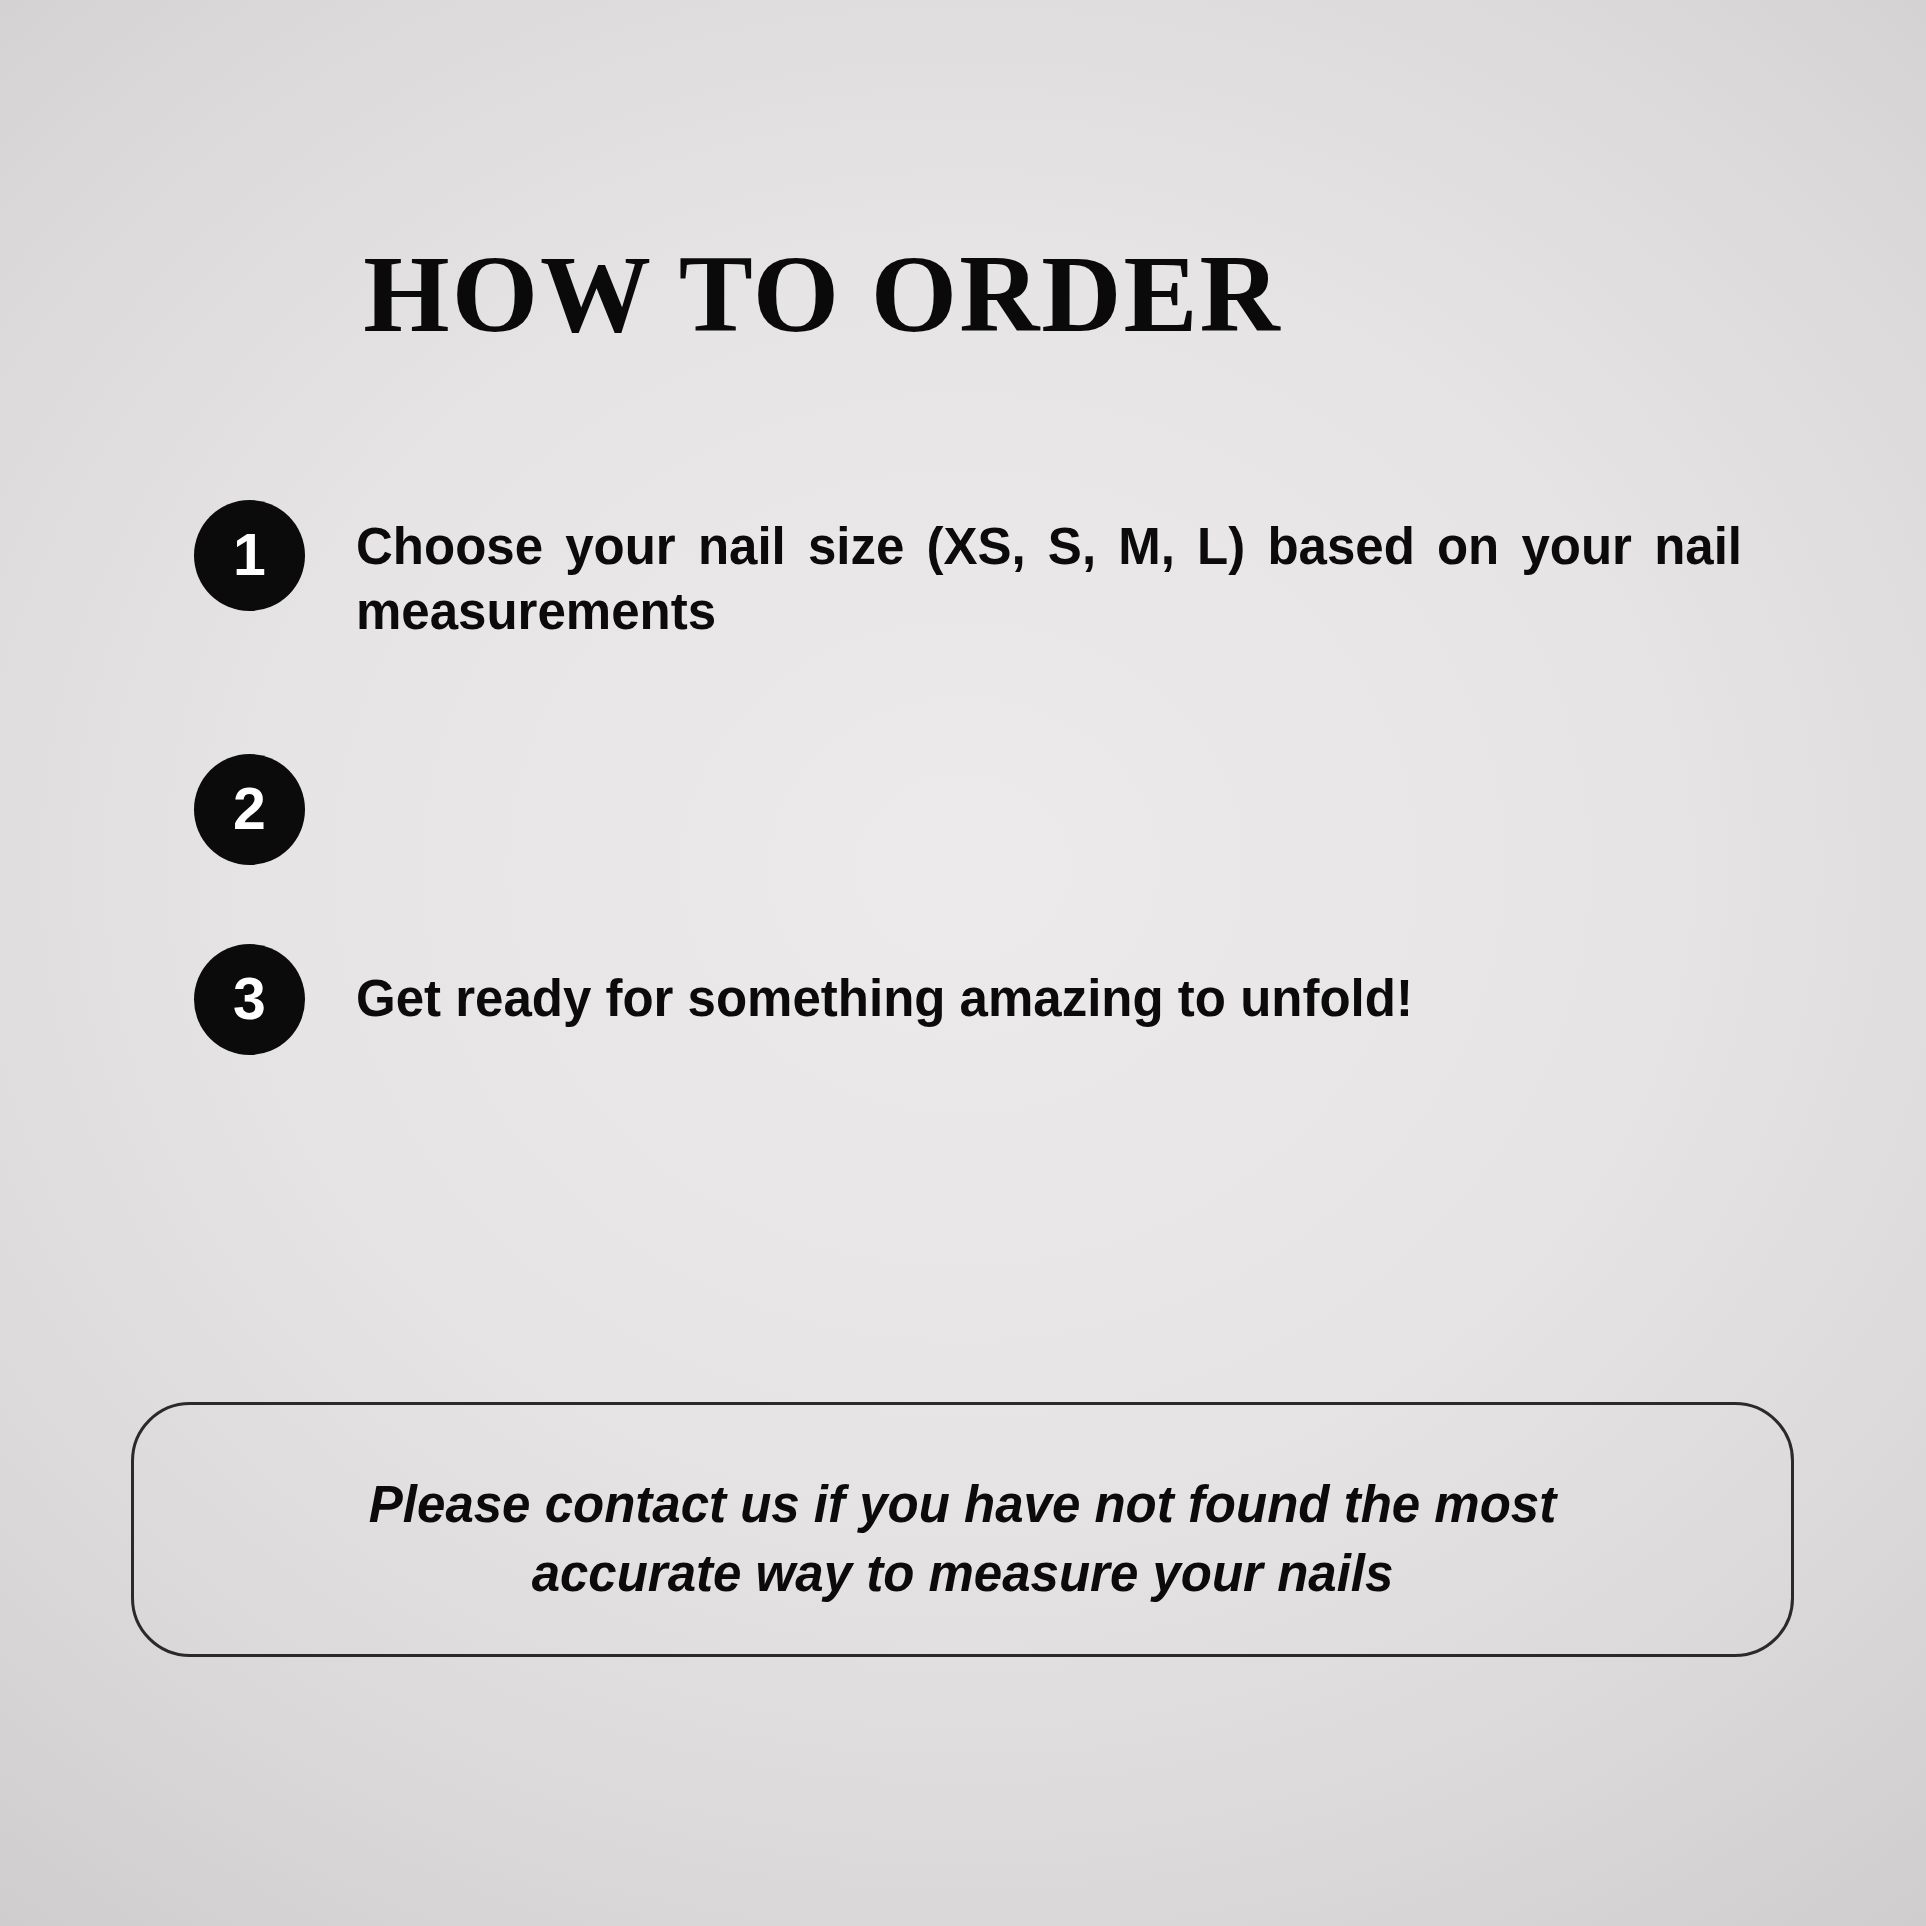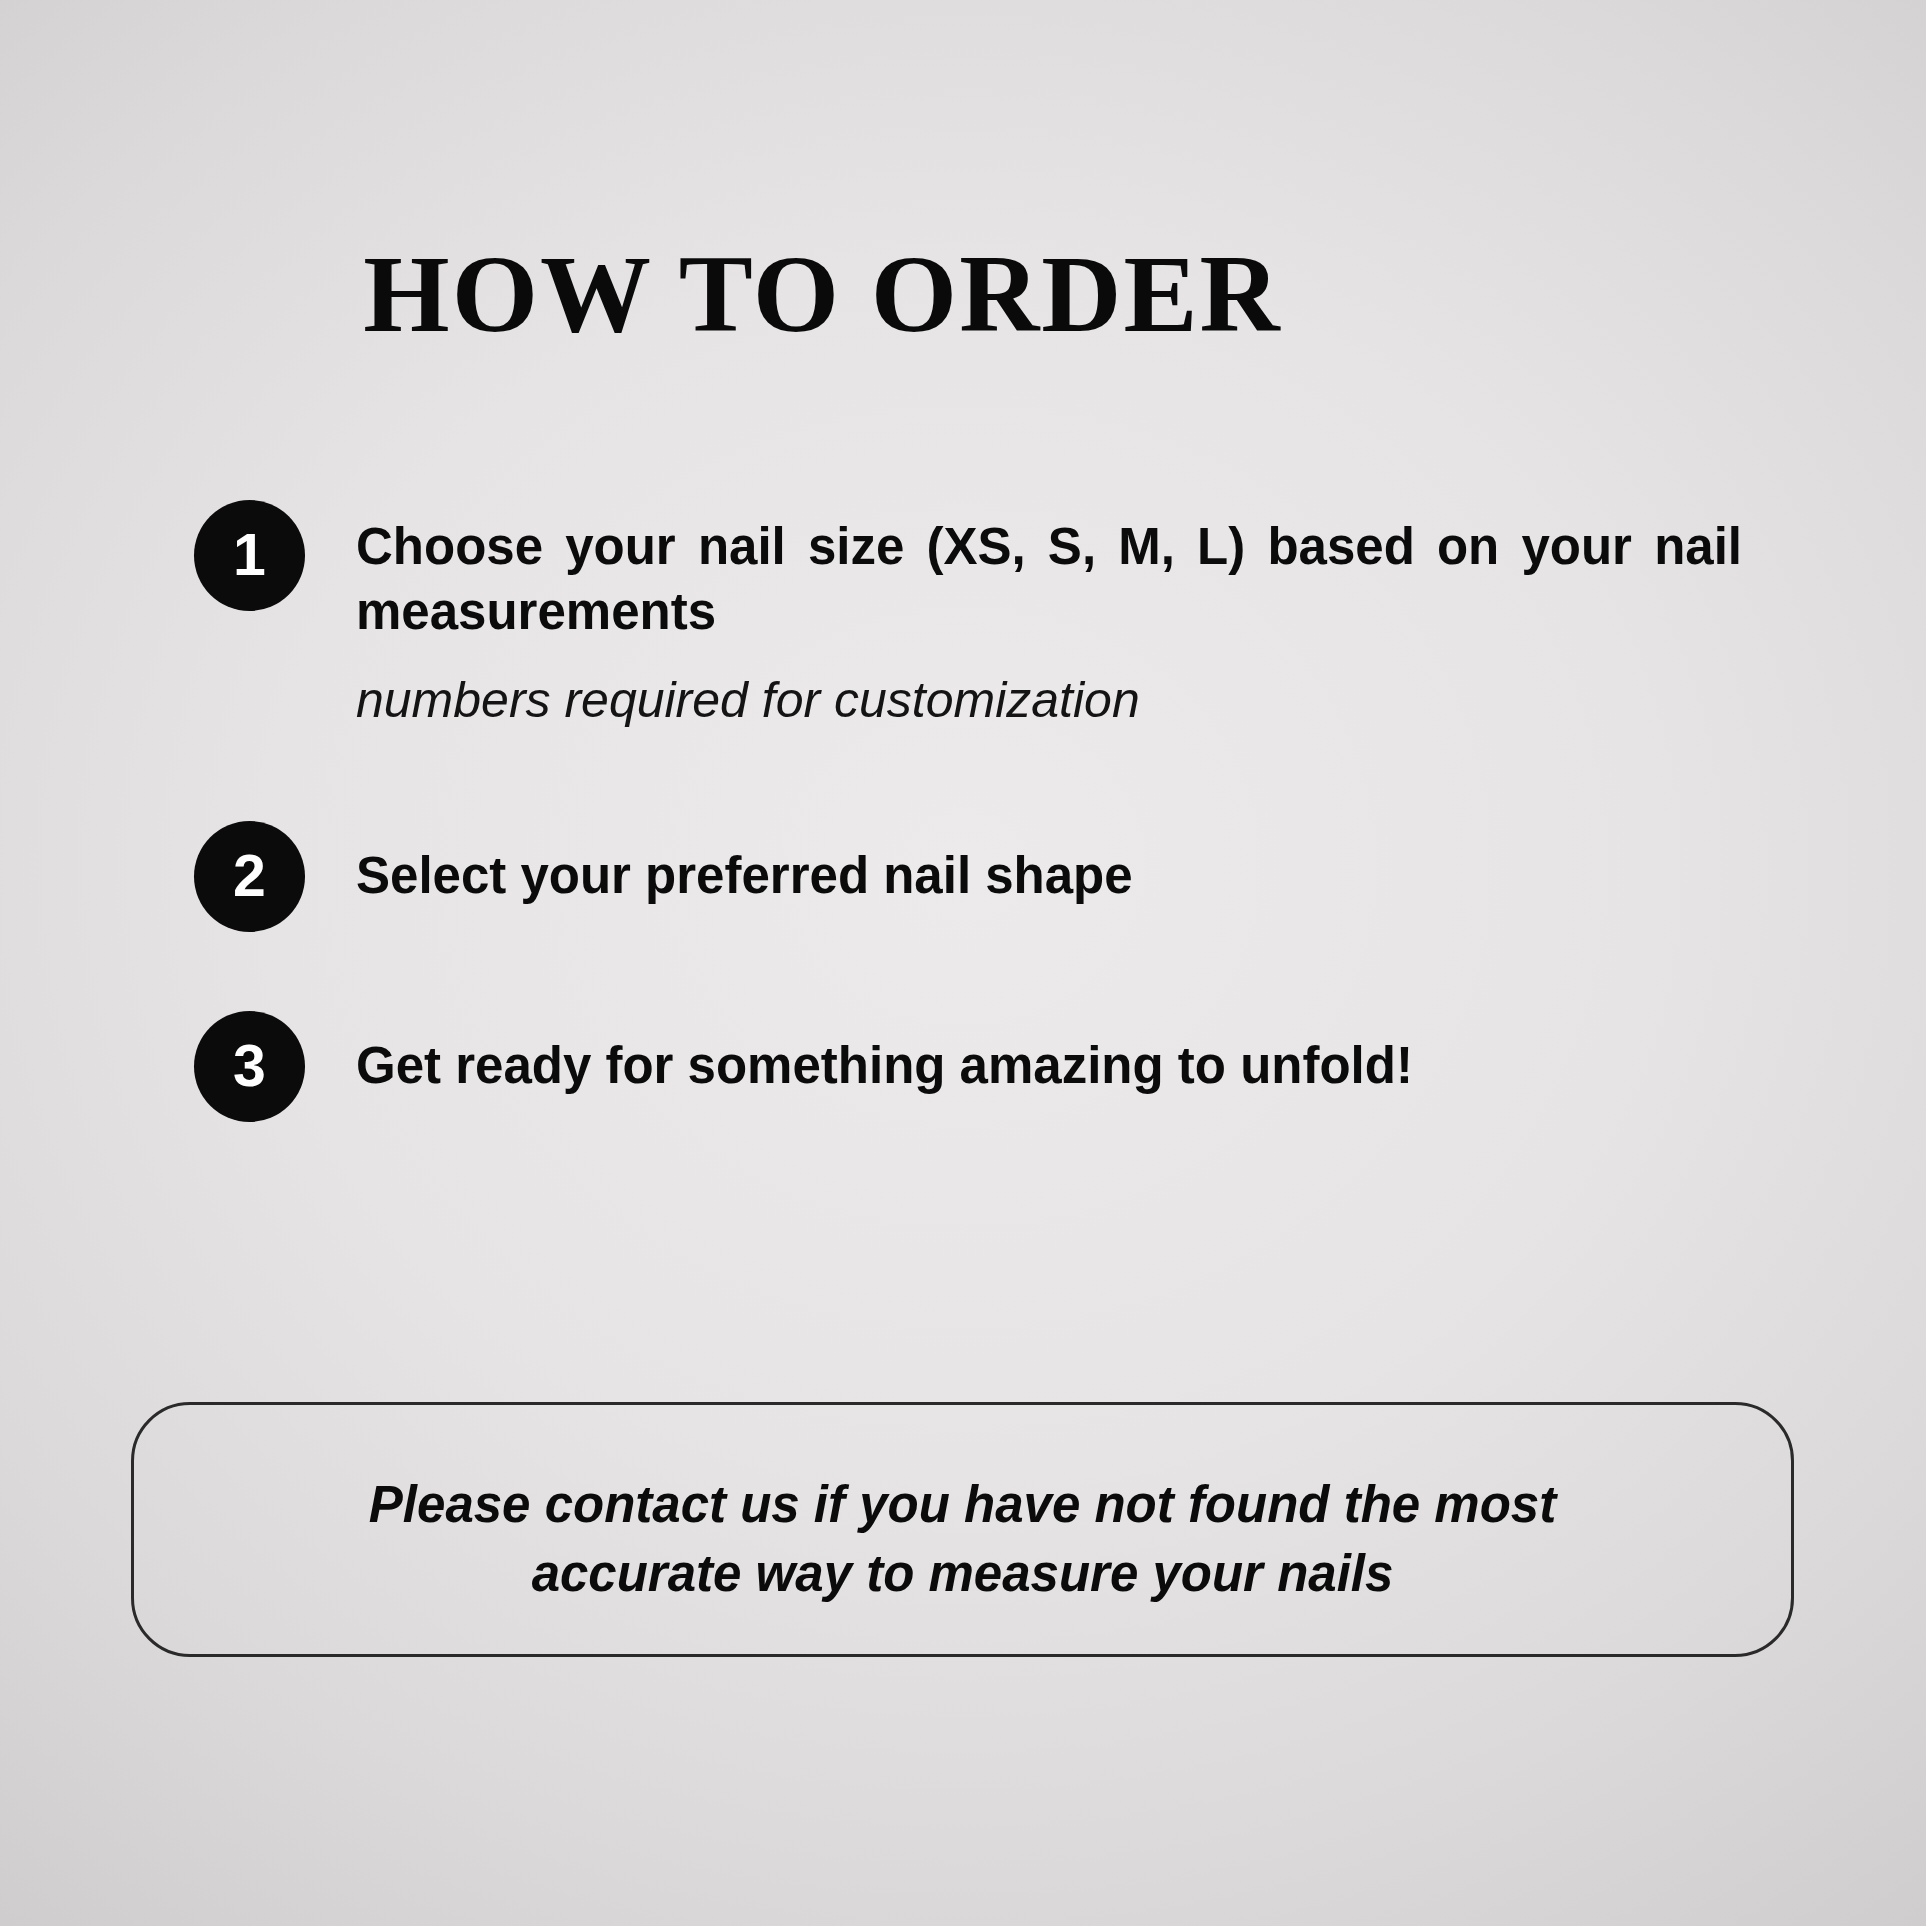--- a/index.html
+++ b/index.html
@@ -116,28 +116,26 @@
   <div class="title">HOW TO ORDER</div>
 
   <div class="steps">
 
     <div class="step step1">
       <div class="step-badge">1</div>
       <div class="step-text">Choose your nail size (XS, S, M, L) based on your nail measurements</div>
     </div>
 
     <div class="step-note">
-      <span>numbers required for customization</span>
     </div>
 
     <div class="spacer-1"></div>
 
     <div class="step step2">
       <div class="step-badge">2</div>
-      <div class="step-text">Select your preferred nail shape</div>
     </div>
 
     <div class="spacer-2"></div>
 
     <div class="step step3">
       <div class="step-badge">3</div>
       <div class="step-text">Get ready for something amazing to unfold!</div>
     </div>
 
   </div>

